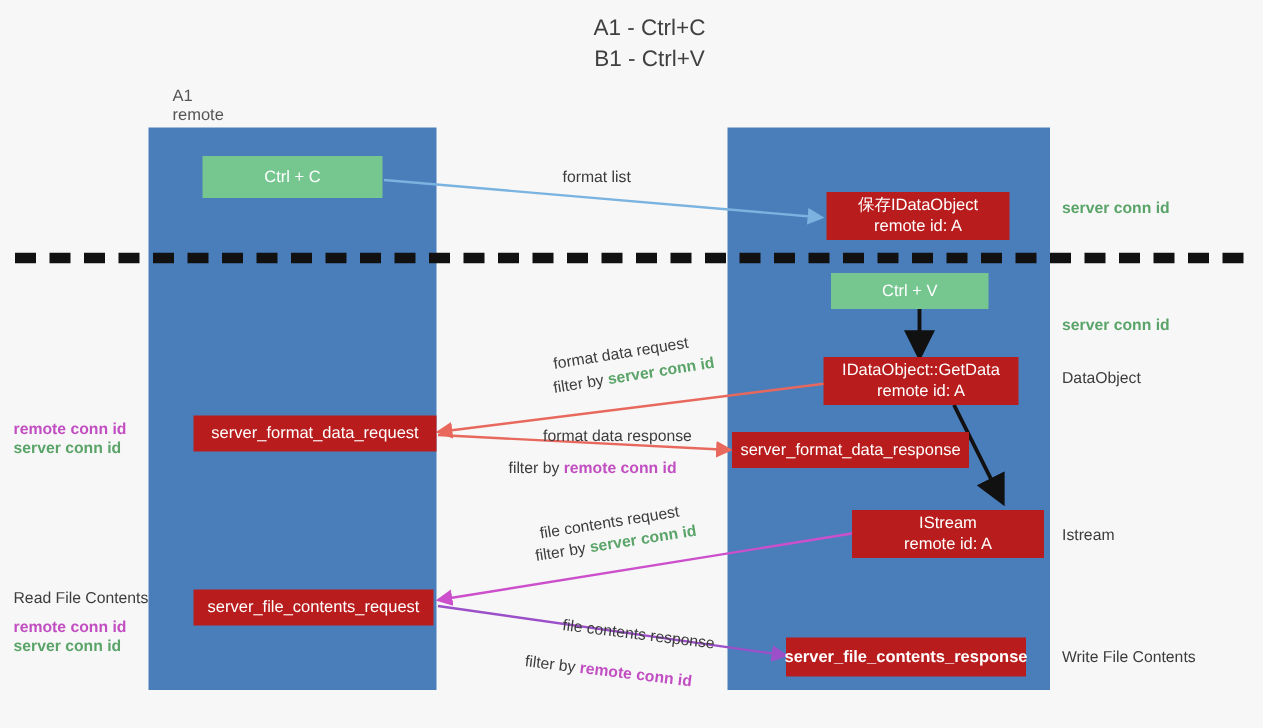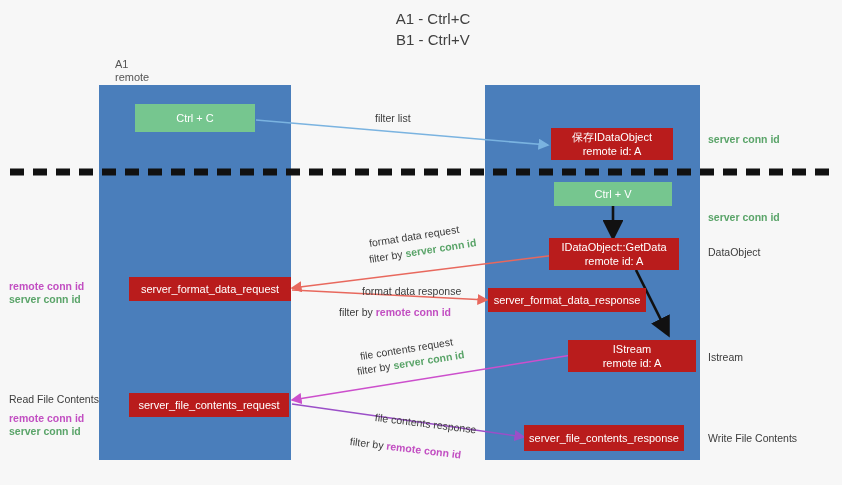--- a/index.html
+++ b/index.html
@@ -149,21 +149,21 @@
 
   <div class="node green" style="left:135px; top:104px; width:120px; height:28px;">
     <span>Ctrl + C</span>
   </div>
 
   <div class="node orange" style="left:551px; top:128px; width:122px; height:32px;">
     <span>保存IDataObject</span>
     <span class="l2">remote id: A</span>
   </div>
 
-  <div class="node green" style="left:554px; top:182px; width:118px; height:24px;justify-content:center;">
+  <div class="node green" style="left:554px; top:182px; width:105px; height:24px;justify-content:center;">
     <span>Ctrl + V</span>
   </div>
 
   <div class="node orange" style="left:549px; top:238px; width:130px; height:32px;">
     <span>IDataObject::GetData</span>
     <span class="l2">remote id: A</span>
   </div>
 
   <div class="node orange" style="left:129px; top:277px; width:162px; height:24px;">
     <span>server_format_data_request</span>
@@ -175,26 +175,26 @@
 
   <div class="node orange" style="left:568px; top:340px; width:128px; height:32px;">
     <span>IStream</span>
     <span class="l2">remote id: A</span>
   </div>
 
   <div class="node orange" style="left:129px; top:393px; width:160px; height:24px;">
     <span>server_file_contents_request</span>
   </div>
 
-  <div class="node orange" style="left:524px; top:425px; width:160px; height:26px;">
+  <div class="node orange" style="left:524px; top:425px; width:160px; height:26px;font-weight:bold;">
     <span>server_file_contents_response</span>
   </div>
 
   <div class="lbl" style="left:375px; top:111px;">
-    <span>filter list</span>
+    <span>format list</span>
   </div>
 
   <div class="lbl rot-up" style="left:369px; top:236px;">
     <span>format data request</span>
   </div>
   <div class="lbl rot-up" style="left:369px; top:252px;">
     <span>filter by </span><span class="green-t">server conn id</span>
   </div>
 
   <div class="lbl" style="left:362px; top:284px;">

